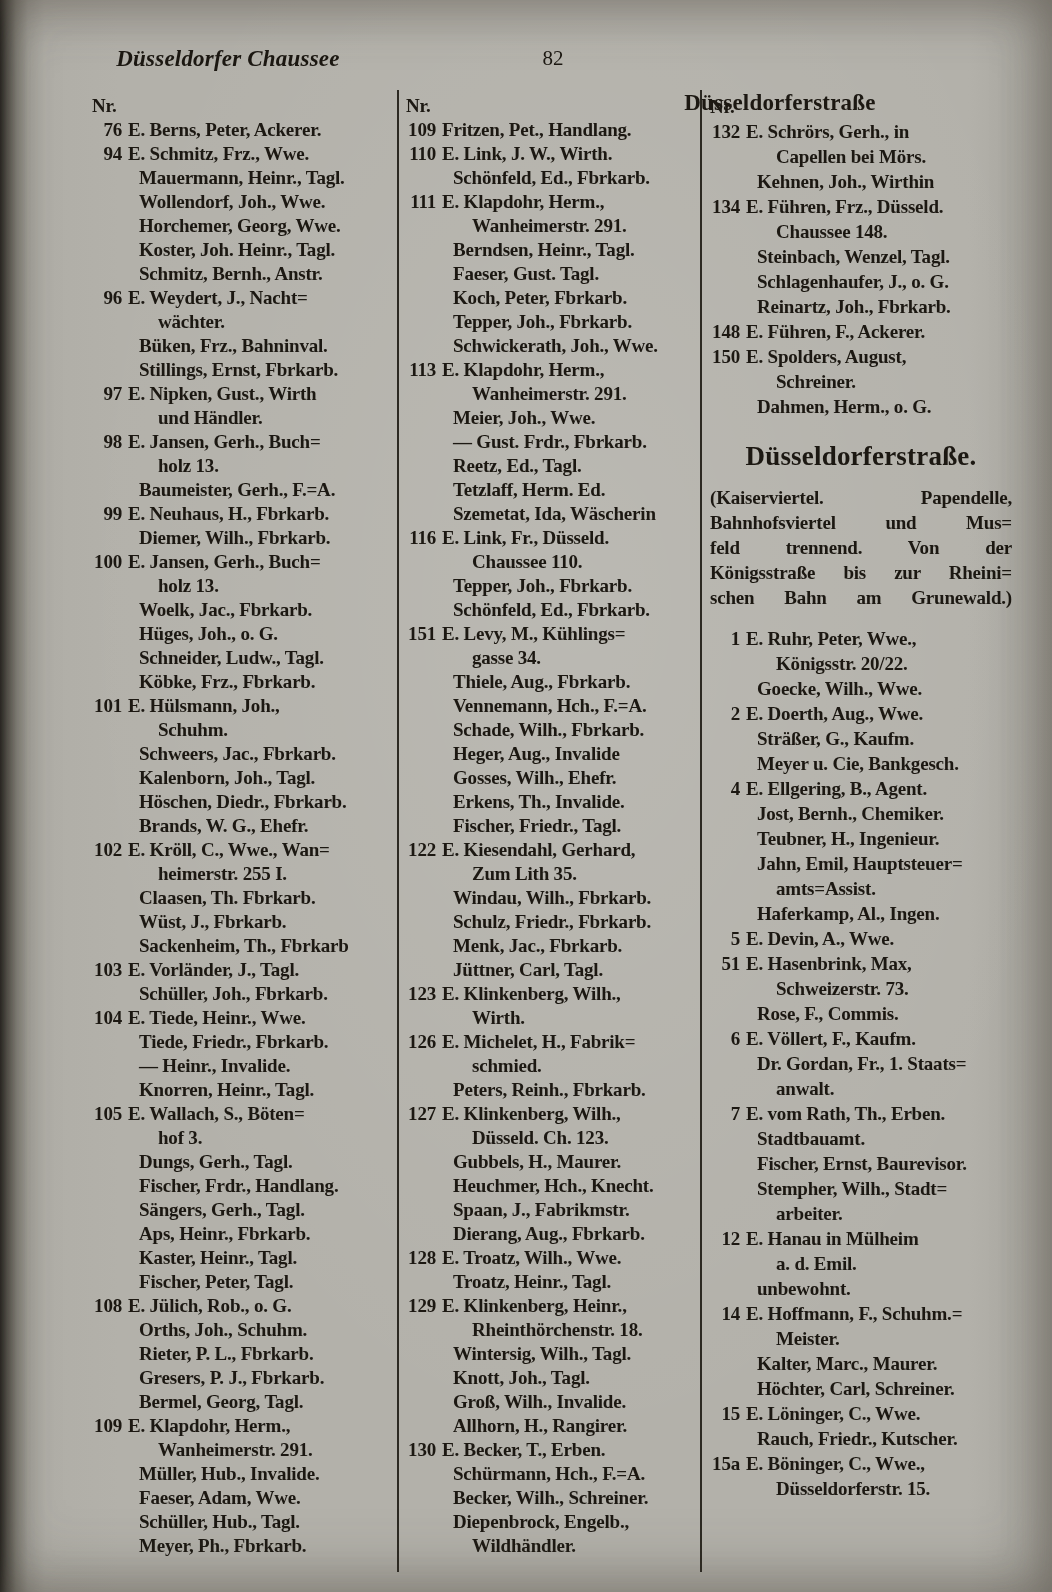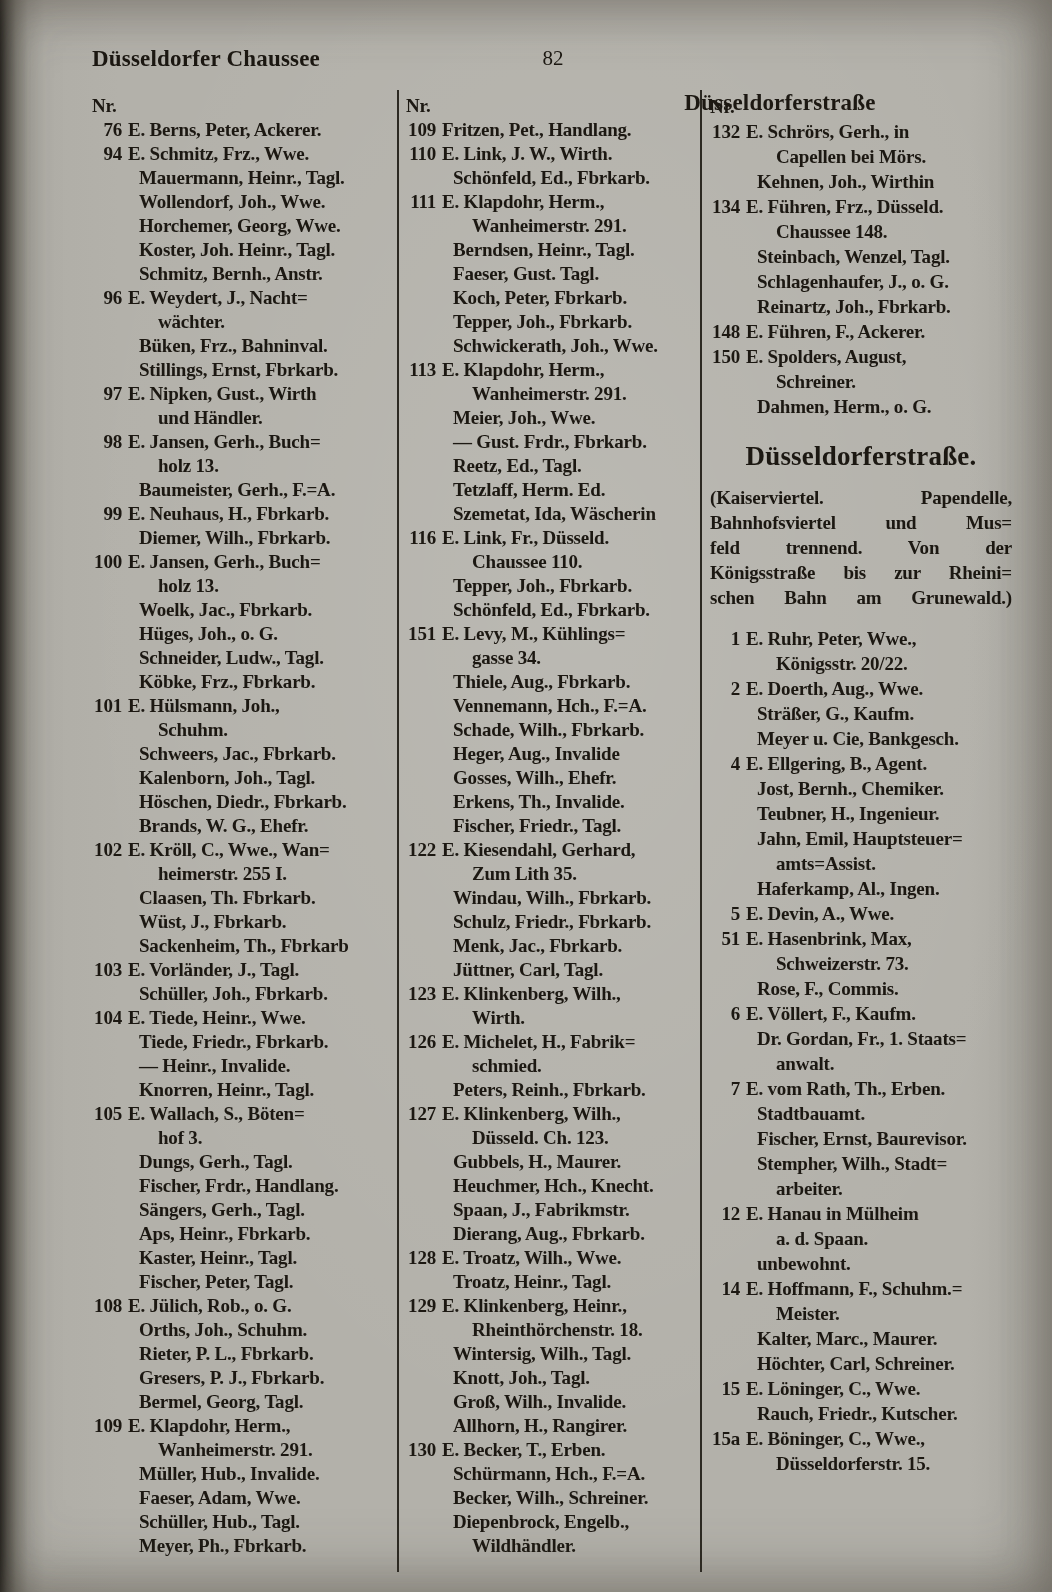--- a/index.html
+++ b/index.html
@@ -21,21 +21,21 @@
   .page::after {
     content: ""; position: absolute; inset: 0; pointer-events: none;
     box-shadow: inset 0 18px 50px rgba(70,65,55,0.25),
                 inset 0 -20px 60px rgba(70,65,55,0.28),
                 inset -10px 0 40px rgba(80,75,65,0.22);
   }
 
   
   .header { position: absolute; top: 46px; left: 0; right: 0; height: 32px; }
   .htitle { position: absolute; font-weight: bold; font-size: 23px; letter-spacing: 0.2px; }
-  .htitle.left  { left: 92px;  width: 300px; text-align: left; }
+  .htitle.left  { left: 78px;  width: 300px; text-align: center; font-style: italic; }
   .htitle.right { left: 680px; width: 200px; text-align: center; margin-top: 44px; }
   .pagenum { position: absolute; left: 506px; width: 94px; text-align: center; font-size: 21px; }
 
   
   .vline { position: absolute; top: 90px; height: 1482px; width: 1.5px; background: #2c2922; }
   .v1 { left: 397px; }
   .v2 { left: 700px; }
 
   
   .col { position: absolute; top: 94px; font-size: 19px; font-weight: bold; letter-spacing: -0.2px; }
@@ -623,20 +623,24 @@
       <div class="line para">schen Bahn am Grunewald.)</div>
       <div class="line gap"></div>
       <div class="line">
         <span class="num">1</span>
         <span class="txt">E. Ruhr, Peter, Wwe.,</span>
       </div>
       <div class="line i2">
         <span class="num"></span>
         <span class="txt">Königsstr. 20/22.</span>
       </div>
+      <div class="line i1">
+        <span class="num"></span>
+        <span class="txt">Goecke, Wilh., Wwe.</span>
+      </div>
       <div class="line">
         <span class="num">2</span>
         <span class="txt">E. Doerth, Aug., Wwe.</span>
       </div>
       <div class="line i1">
         <span class="num"></span>
         <span class="txt">Sträßer, G., Kaufm.</span>
       </div>
       <div class="line i1">
         <span class="num"></span>
@@ -713,21 +717,21 @@
       <div class="line i2">
         <span class="num"></span>
         <span class="txt">arbeiter.</span>
       </div>
       <div class="line">
         <span class="num">12</span>
         <span class="txt">E. Hanau in Mülheim</span>
       </div>
       <div class="line i2">
         <span class="num"></span>
-        <span class="txt">a. d. Spaan.</span>
+        <span class="txt">a. d. Emil.</span>
       </div>
       <div class="line i1">
         <span class="num"></span>
         <span class="txt">unbewohnt.</span>
       </div>
       <div class="line">
         <span class="num">14</span>
         <span class="txt">E. Hoffmann, F., Schuhm.=</span>
       </div>
       <div class="line i2">

